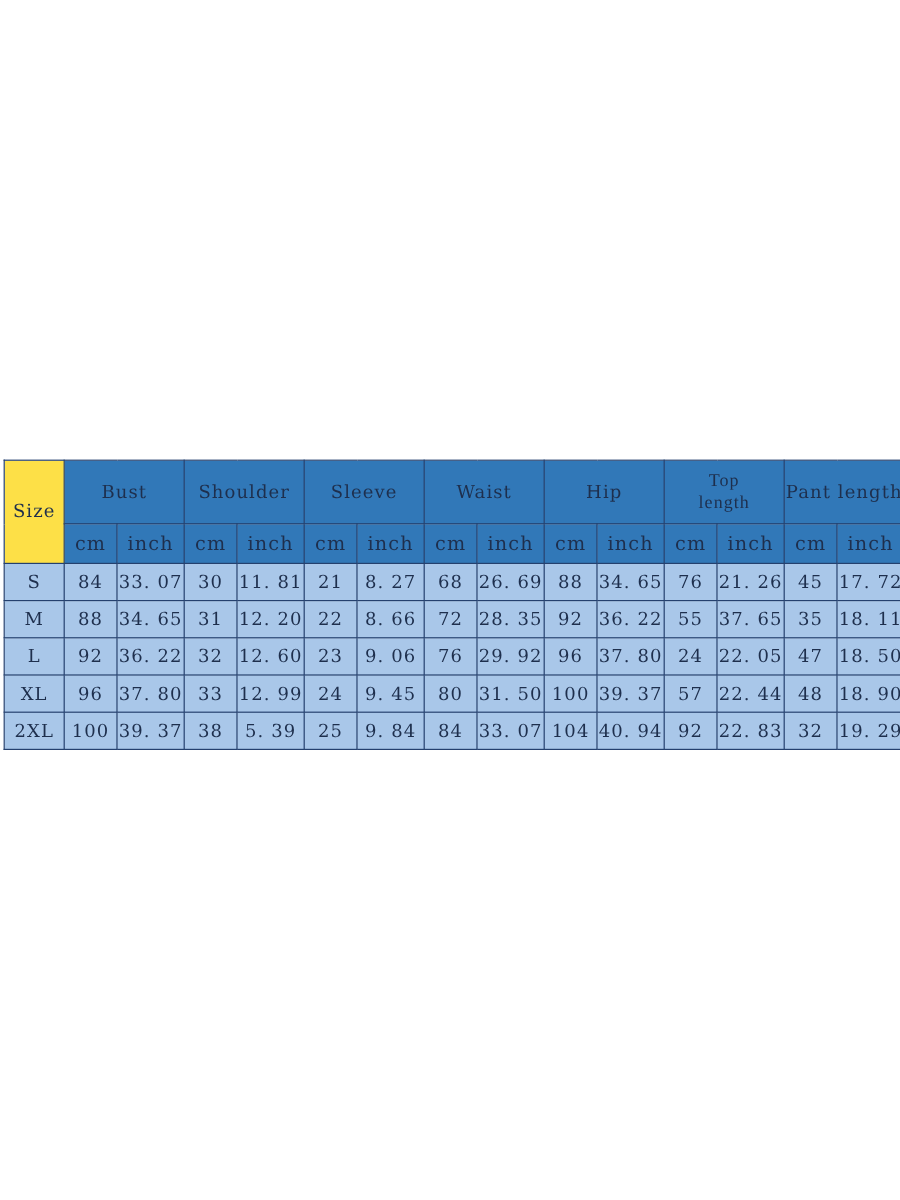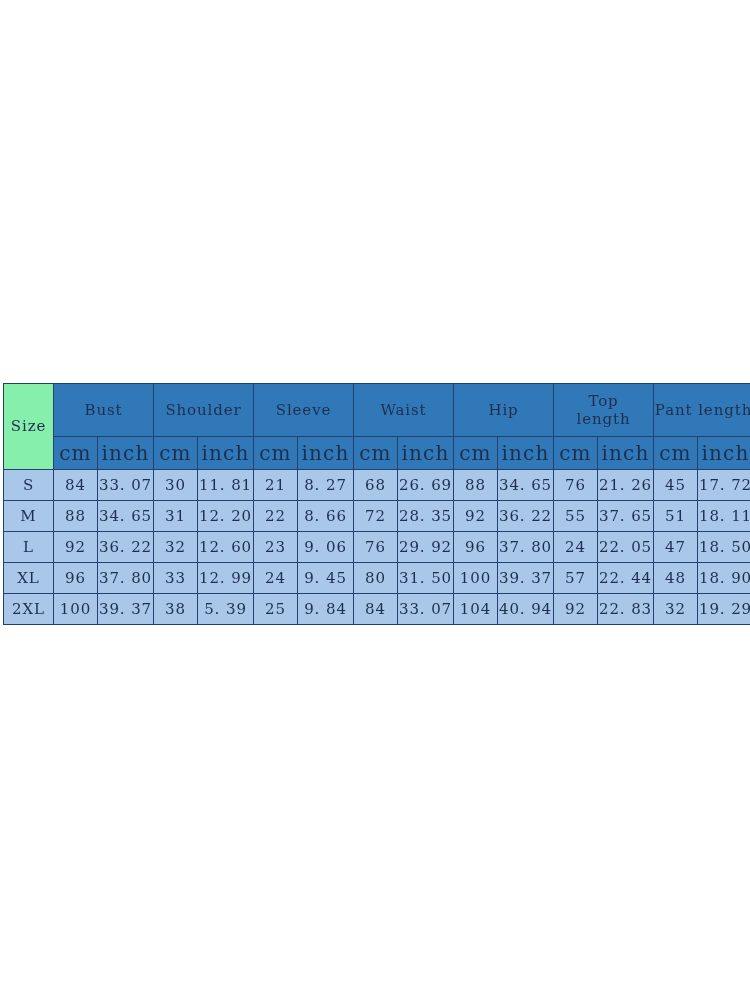--- a/index.html
+++ b/index.html
@@ -44,49 +44,49 @@
   }
 
   
   td.hdr-group {
     background: #3178b8;
     font-size: 15px;
     height: 52px;
   }
   
   td.hdr-size {
-    background: #86efac;
+    background: #fde047;
     font-size: 15px;
     height: 84px;
   }
   
   td.hdr-unit {
     background: #3178b8;
-    font-size: 20px;
+    font-size: 16px;
     height: 32px;
   }
 
   
   td.data {
     background: #a9c7e9;
     font-size: 15px;
     height: 30px;
   }
   td.data-size {
     background: #a9c7e9;
     font-size: 15px;
     height: 30px;
   }
 
   
   col.c-size  { width: 50px; }
   col.c-cm    { width: 44px; }
   col.c-inch  { width: 56px; }
 
-  .wrapline { display: block; }
+  .wrapline { display: block; font-family: Liberation Serif, serif; }
 </style>
 </head>
 <body>
 
 <div id="size-chart-wrap">
   <table class="size-chart">
     <colgroup>
       <col class="c-size">
       <col class="c-cm">
         <col class="c-inch">
@@ -161,21 +161,21 @@
         <td class="data">31</td>
         <td class="data">12. 20</td>
         <td class="data">22</td>
         <td class="data">8. 66</td>
         <td class="data">72</td>
         <td class="data">28. 35</td>
         <td class="data">92</td>
         <td class="data">36. 22</td>
         <td class="data">55</td>
         <td class="data">37. 65</td>
-        <td class="data">51</td>
+        <td class="data">35</td>
         <td class="data">18. 11</td>
       </tr>
 
       <tr>
         <td class="data-size">L</td>
         <td class="data">92</td>
         <td class="data">36. 22</td>
         <td class="data">32</td>
         <td class="data">12. 60</td>
         <td class="data">23</td>

